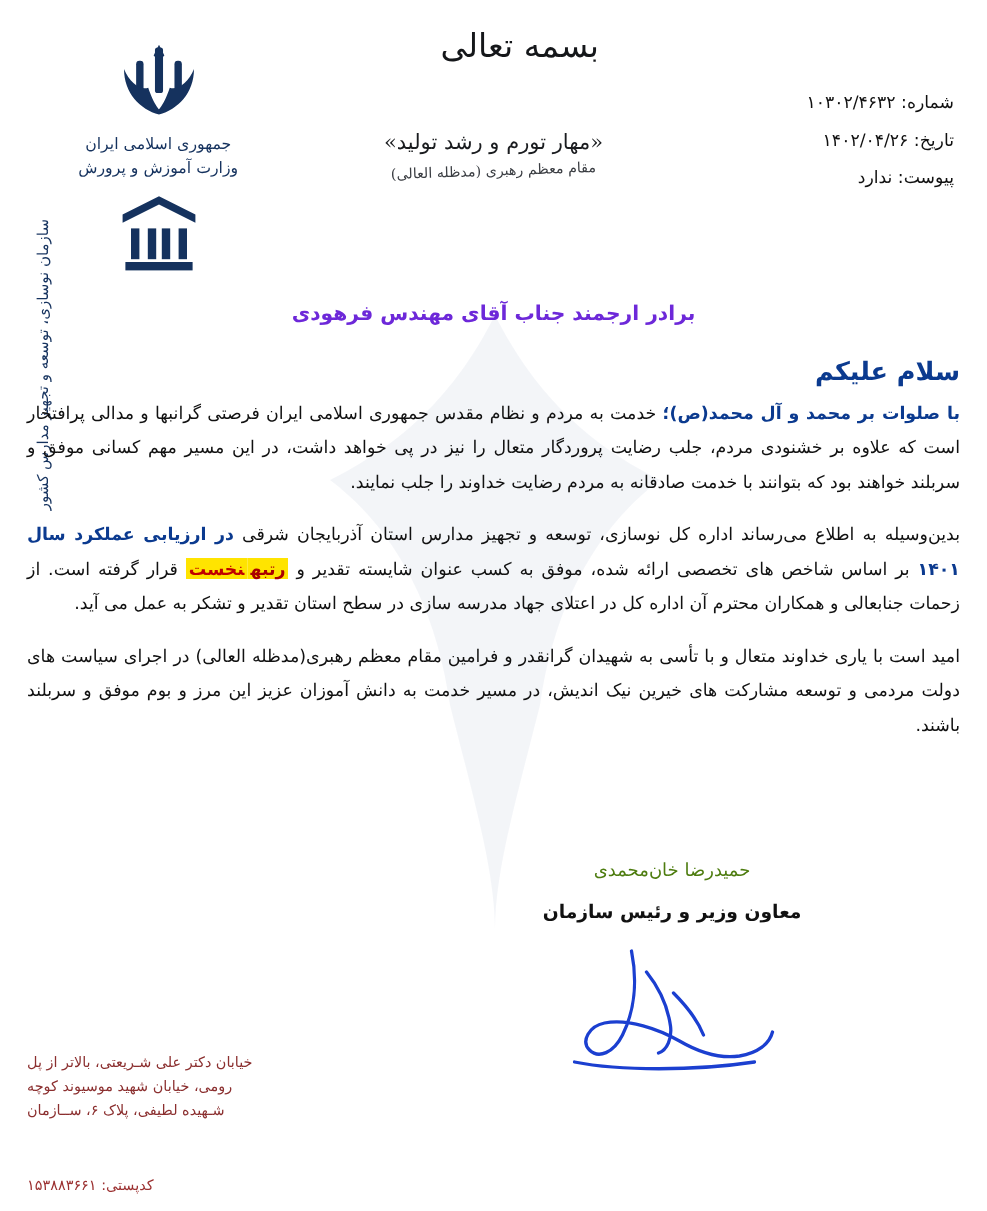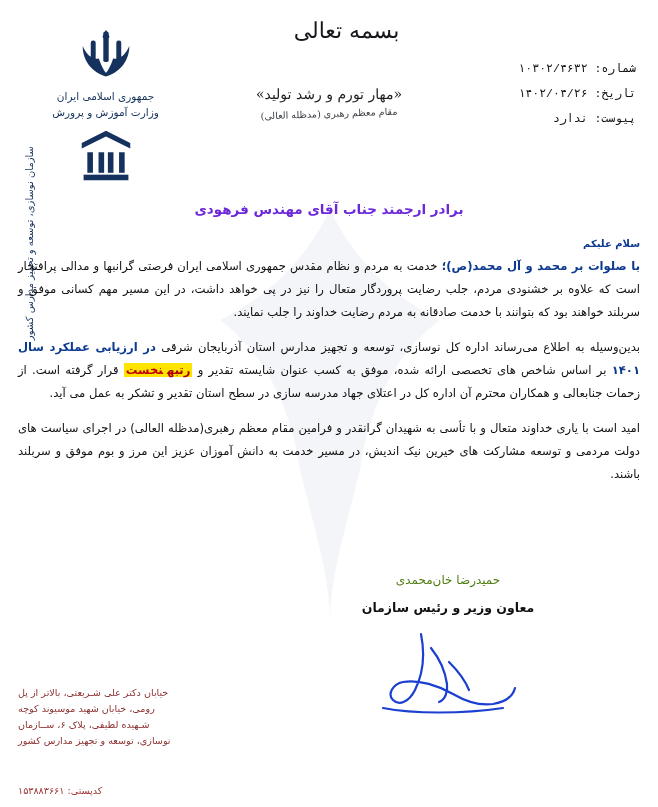--- a/index.html
+++ b/index.html
@@ -63,21 +63,20 @@
 
   .meta {
     position: absolute;
     top: 56px;
     right: 22px;
     width: 190px;
     text-align: right;
     font-size: 11.5px;
     line-height: 25px;
     color: #111;
-    font-family: Liberation Mono, monospace;
   }
   .meta div { white-space: nowrap; }
 
   
   .emblem-col {
     position: absolute;
     top: 28px;
     left: 18px;
     width: 175px;
     text-align: center;
@@ -119,21 +118,21 @@
   }
   .addressee {
     font-size: 13.5px;
     font-weight: bold;
     line-height: 26px;
     color: #6d28d9;
     text-align: center;
     margin-bottom: 16px;
   }
   .salutation {
-    font-size: 10px;
+    font-size: 17px;
     font-weight: bold;
     color: #0b3a8f;
     margin-bottom: 6px;
   }
   p.para {
     font-size: 11.6px;
     line-height: 23px;
     color: #111;
     margin: 0 0 12px 0;
     text-align: justify;
@@ -279,17 +278,16 @@
         <path d="M96 34 C104 42 112 52 116 62"></path>
         <path d="M30 80 C60 86 110 86 150 80"></path>
       </g>
     </svg>
   </div>
 
   <div class="footer">
     <div>خیابان دکتر علی شـریعتی، بالاتر از پل</div>
     <div>رومی، خیابان شهید موسیوند کوچه</div>
     <div>شـهیده لطیفی، پلاک ۶، ســازمان</div>
-    <div>نوسازی، توسعه و تجهیز مدارس کشور</div>
     <div class="footer-last">کدپستی: ۱۵۳۸۸۳۶۶۱</div>
   </div>
 
 </div>
 
 </body></html>

